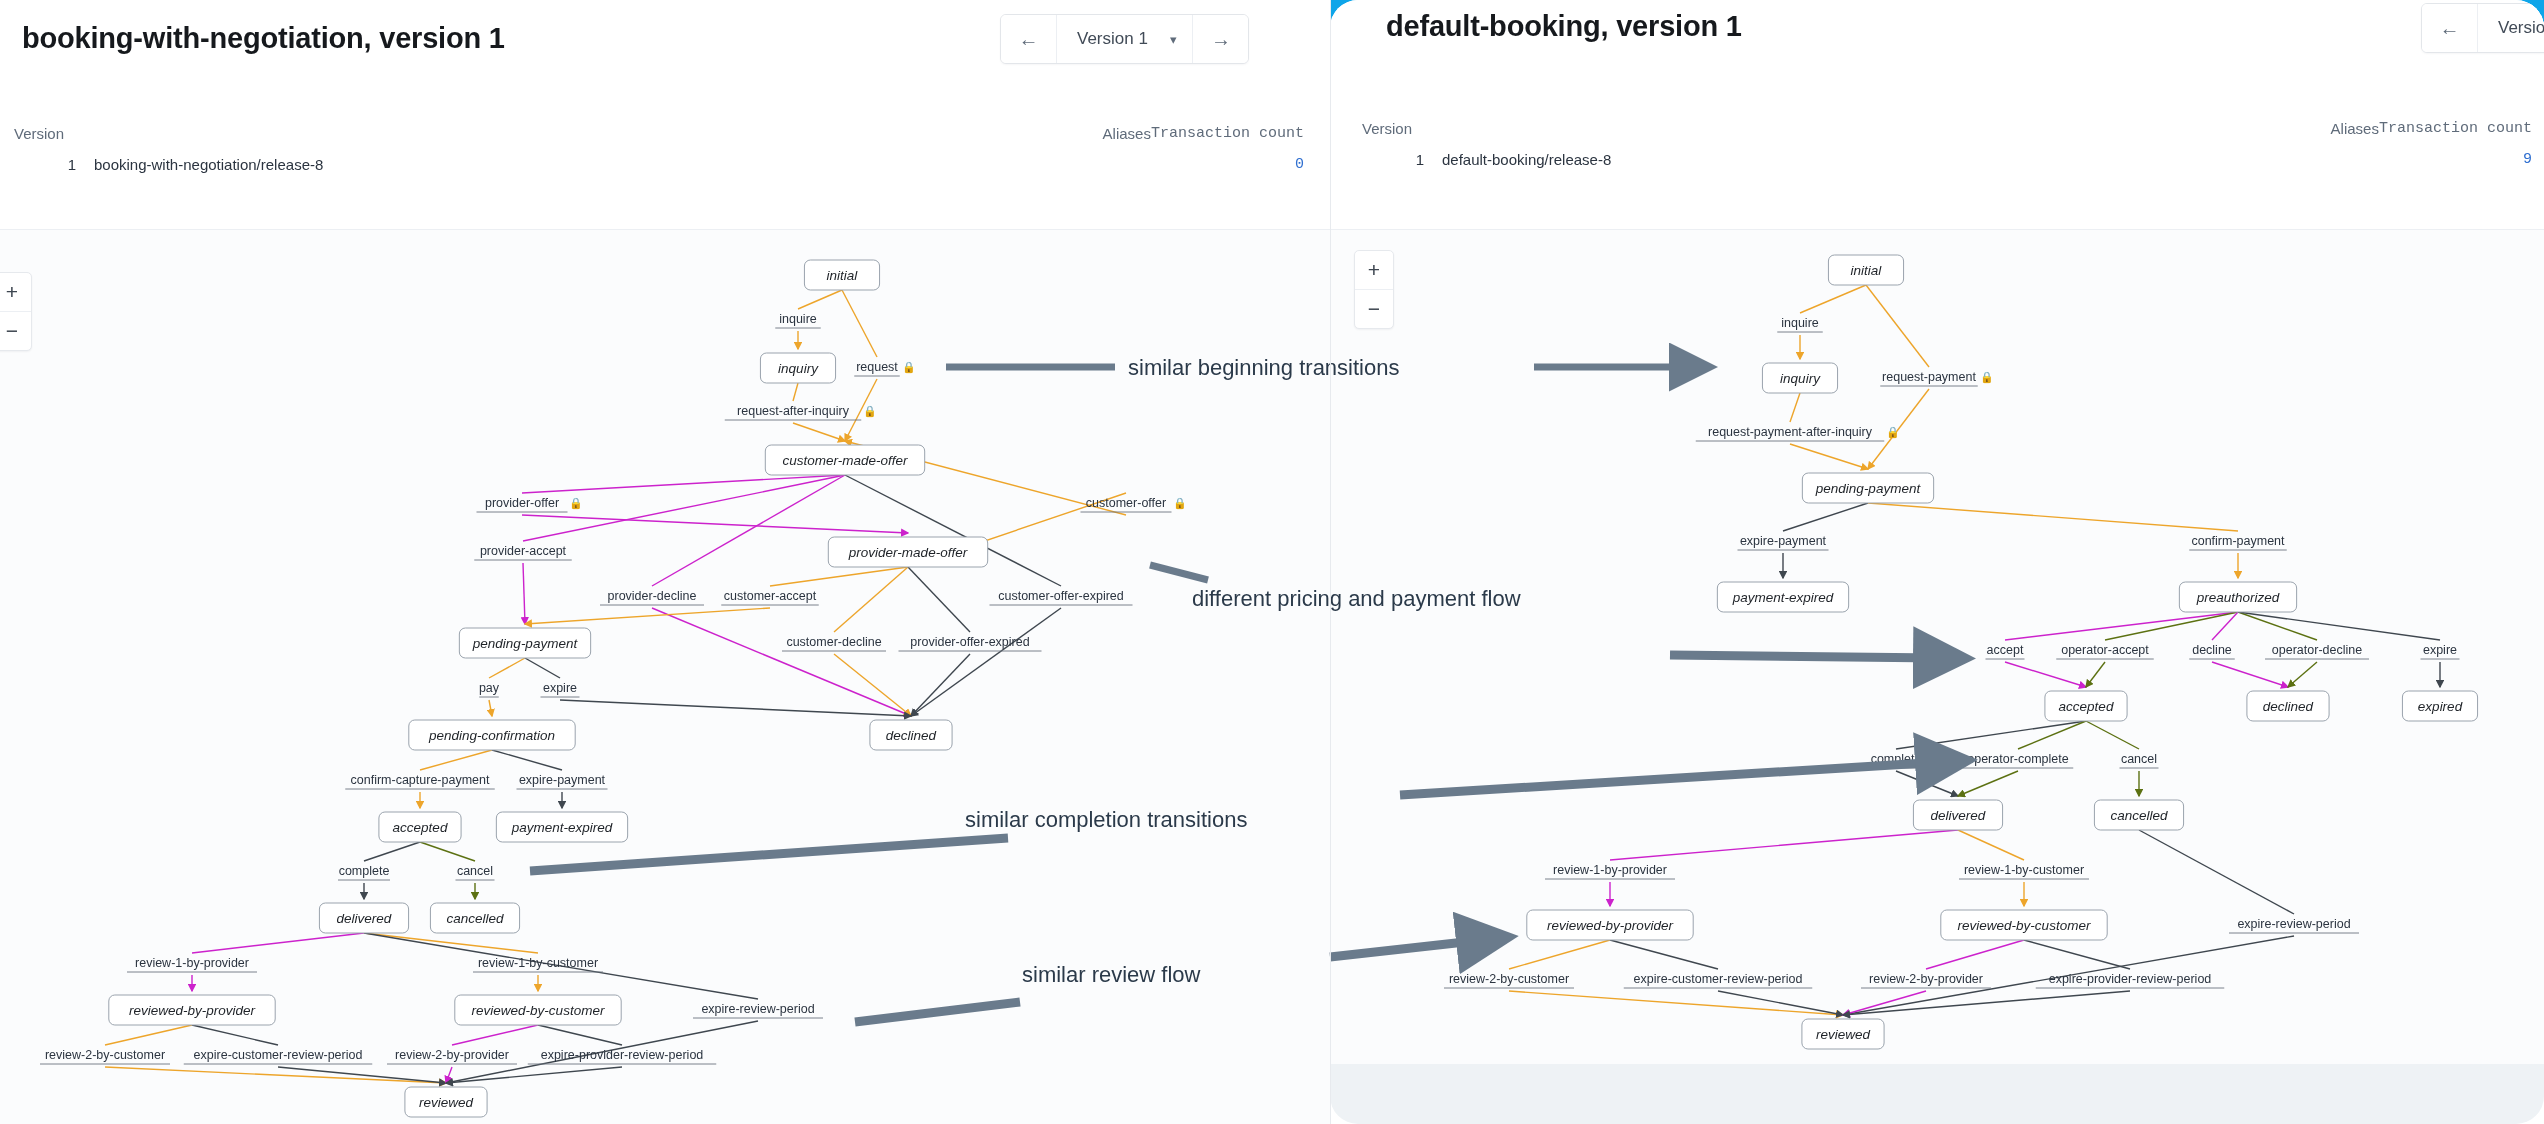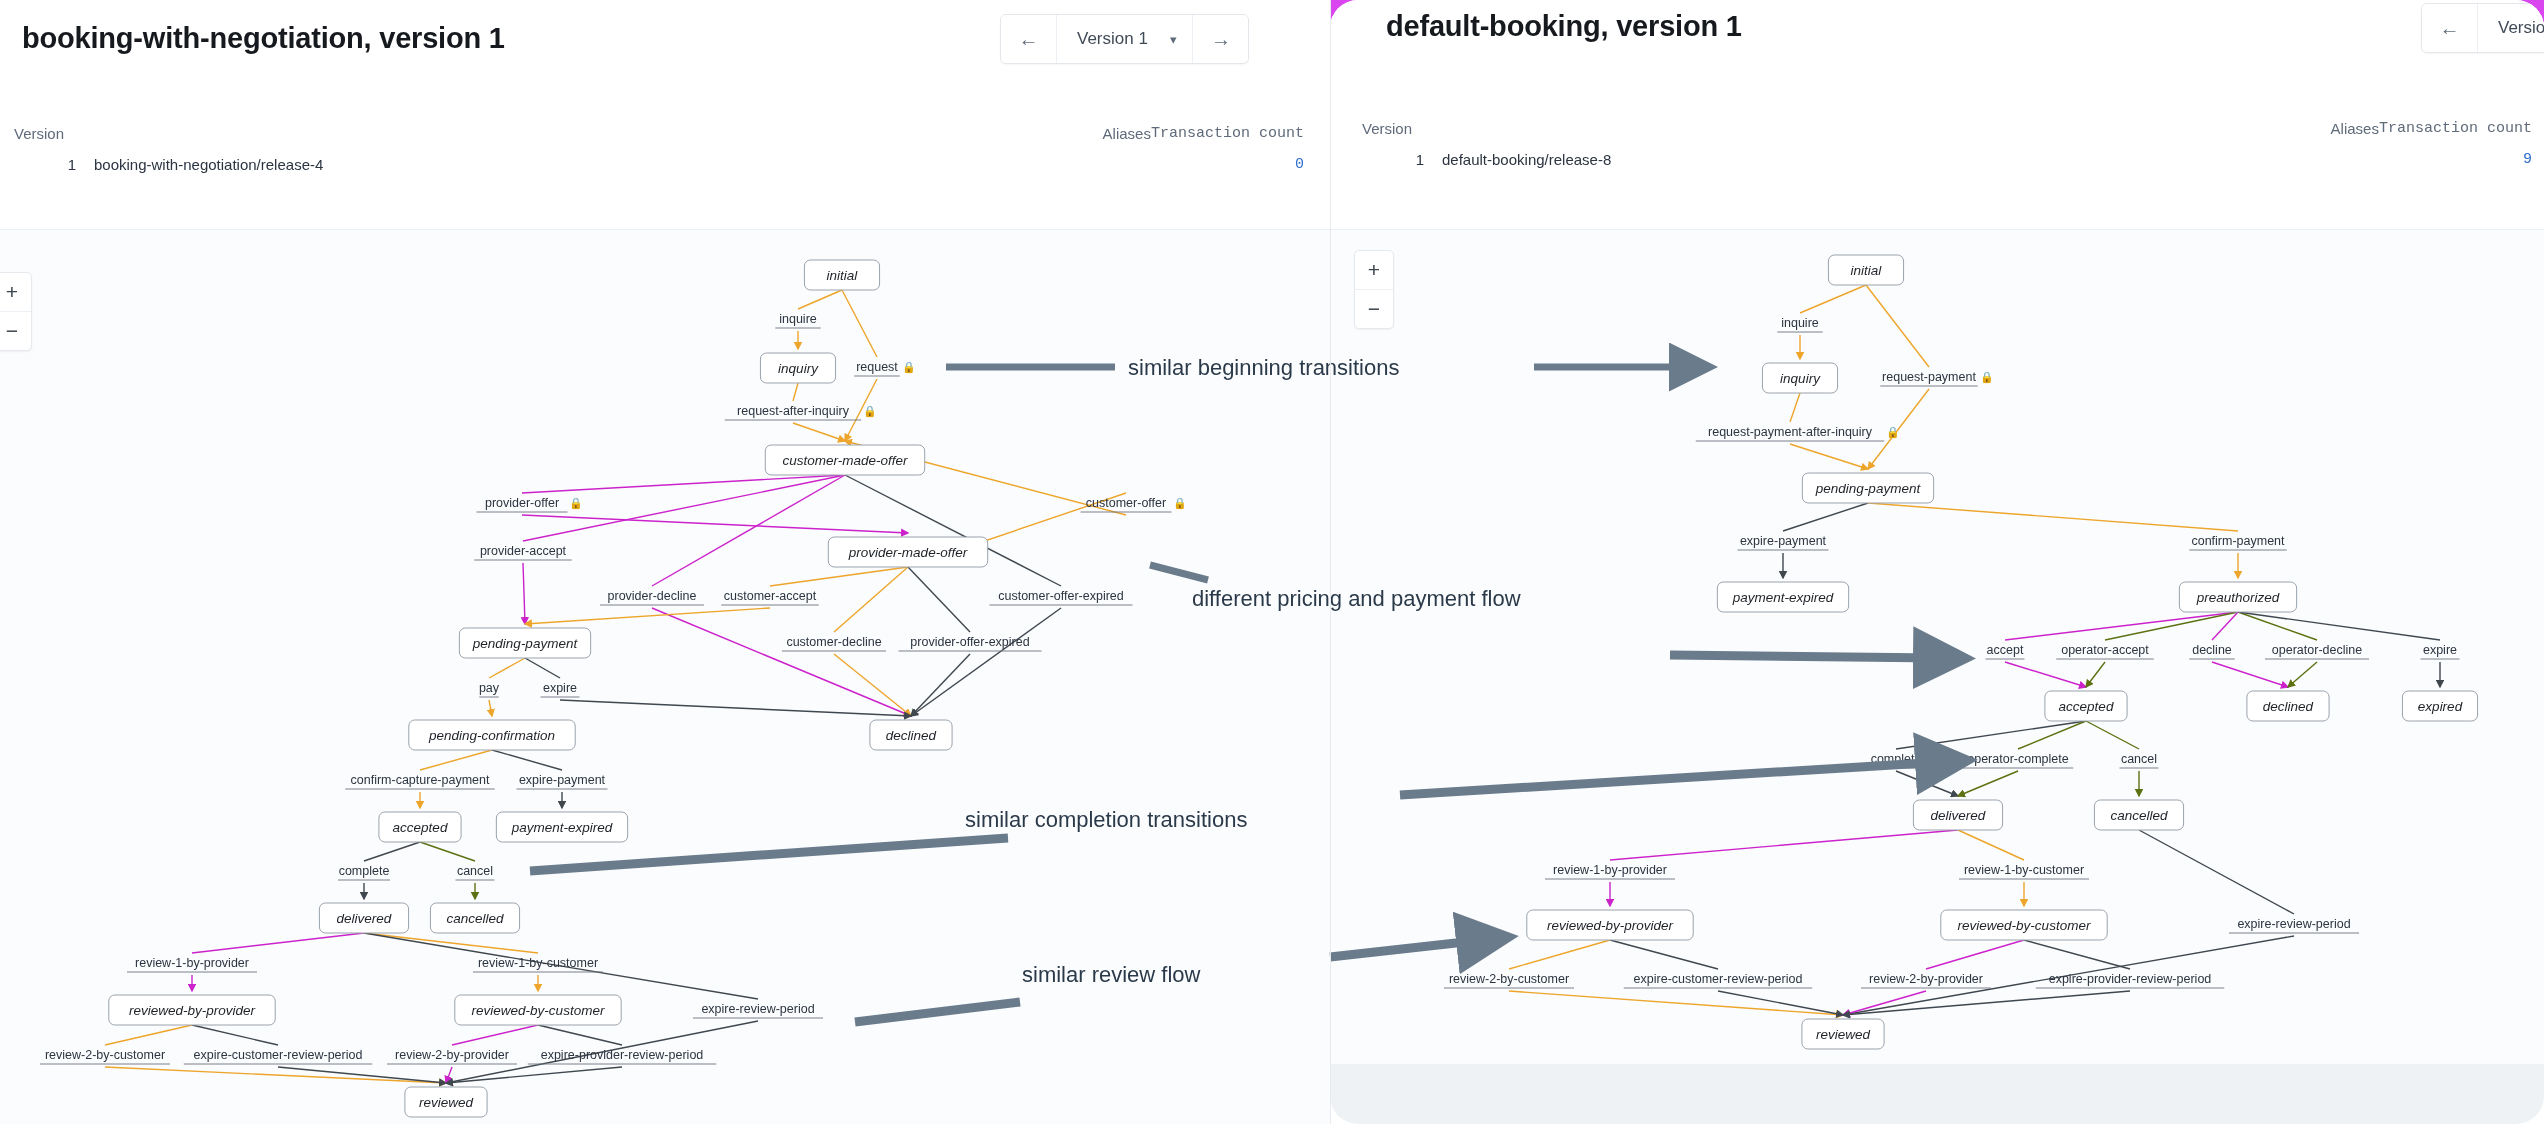--- a/index.html
+++ b/index.html
@@ -1,17 +1,17 @@
 <!DOCTYPE html>
 <html><head>
 <meta charset="utf-8">
 <style>
   html,body{margin:0;padding:0;background:#fff;}
   body{width:2544px;height:1124px;overflow:hidden;font-family:"Liberation Sans",sans-serif;}
-  .root{position:relative;width:2544px;height:1088px;background:#d946ef;}
+  .root{position:relative;width:2544px;height:1088px;background:#0ea5e9;}
 
   
   .panel{position:absolute;top:0;height:1124px;overflow:hidden;}
   .panel-left{left:0;width:1330px;background:#fff;}
   .panel-right{left:1330px;width:1214px;background:#fff;border-radius:28px;}
   .panel-divider{position:absolute;top:0;left:1330px;width:1px;height:1124px;background:#e7eaee;z-index:30;}
 
   .panel-header{position:relative;height:230px;background:#fff;box-sizing:border-box;}
   .panel-left .panel-header{border-bottom:1px solid #eceff3;}
   .panel-right .panel-header{border-bottom:1px solid #eceff3;}
@@ -90,21 +90,21 @@
       </div>
 
       <div class="meta">
         <div class="meta-row head">
           <div class="meta-head col-version">Version</div>
           <div class="meta-head col-alias">Aliases</div>
           <div class="meta-head col-count">Transaction count</div>
         </div>
         <div class="meta-row">
           <div class="meta-val col-version v">1</div>
-          <div class="meta-val col-alias">booking-with-negotiation/release-4</div>
+          <div class="meta-val col-alias">booking-with-negotiation/release-8</div>
           <div class="meta-val col-count count-val">0</div>
         </div>
       </div>
     </div>
 
     <div class="canvas">
       <div class="zoom-ctl">
         <div class="zoom-btn">+</div>
         <div class="zoom-btn minus">−</div>
       </div>

